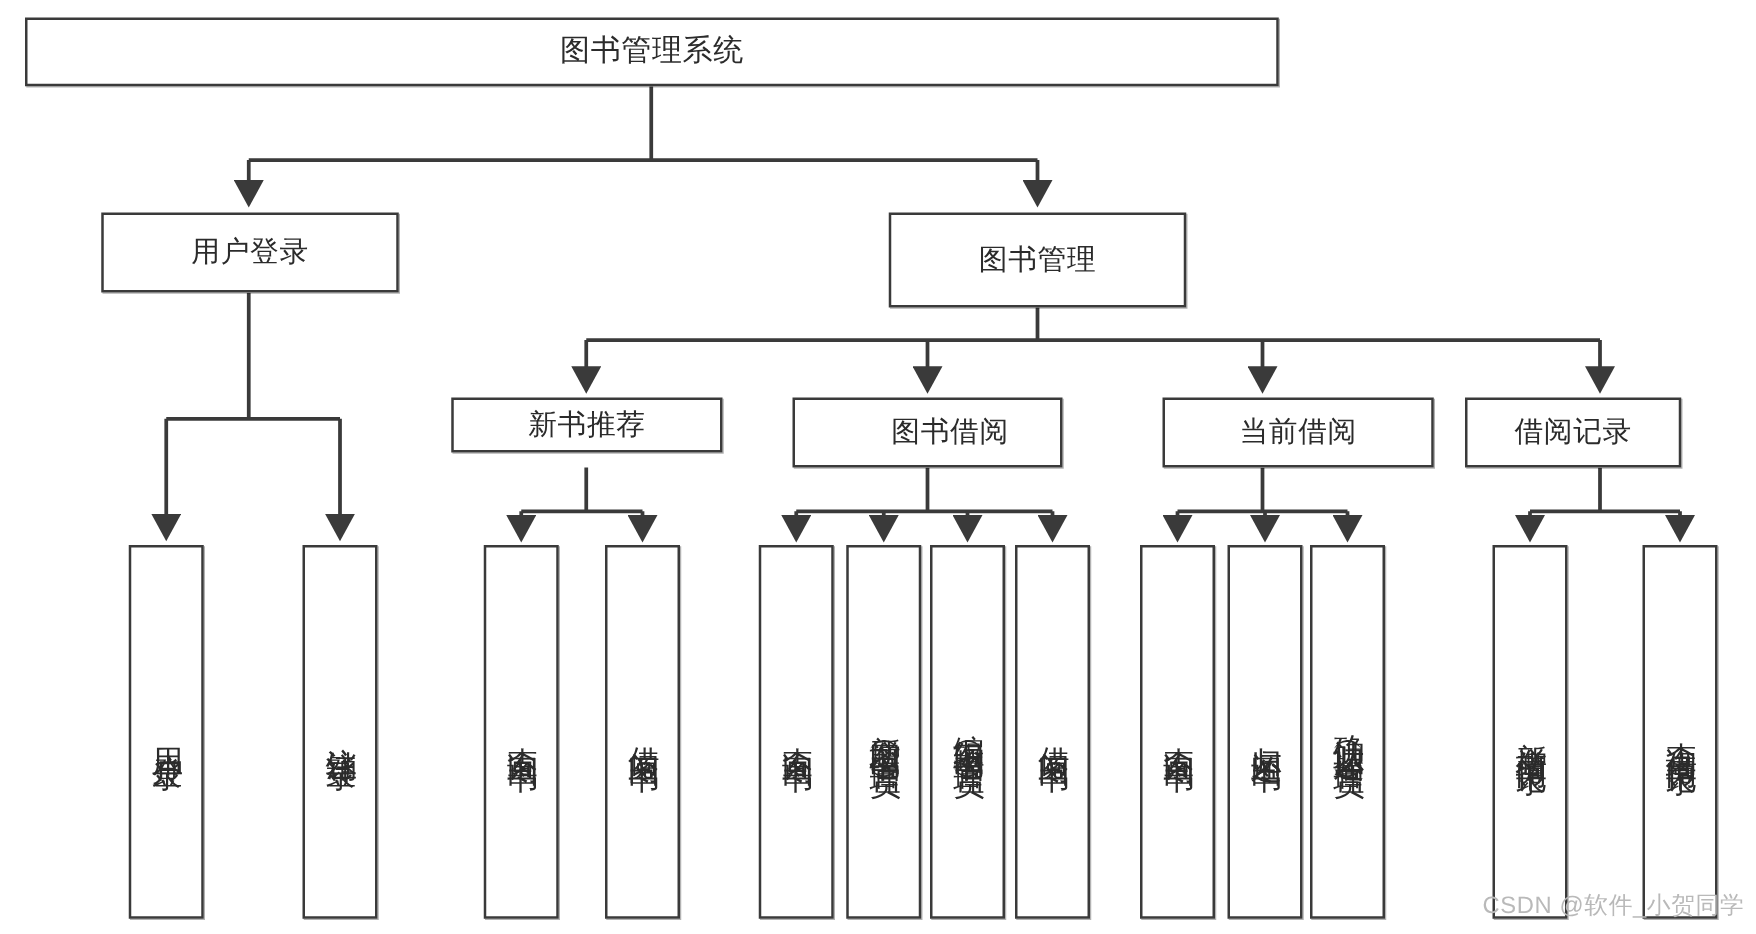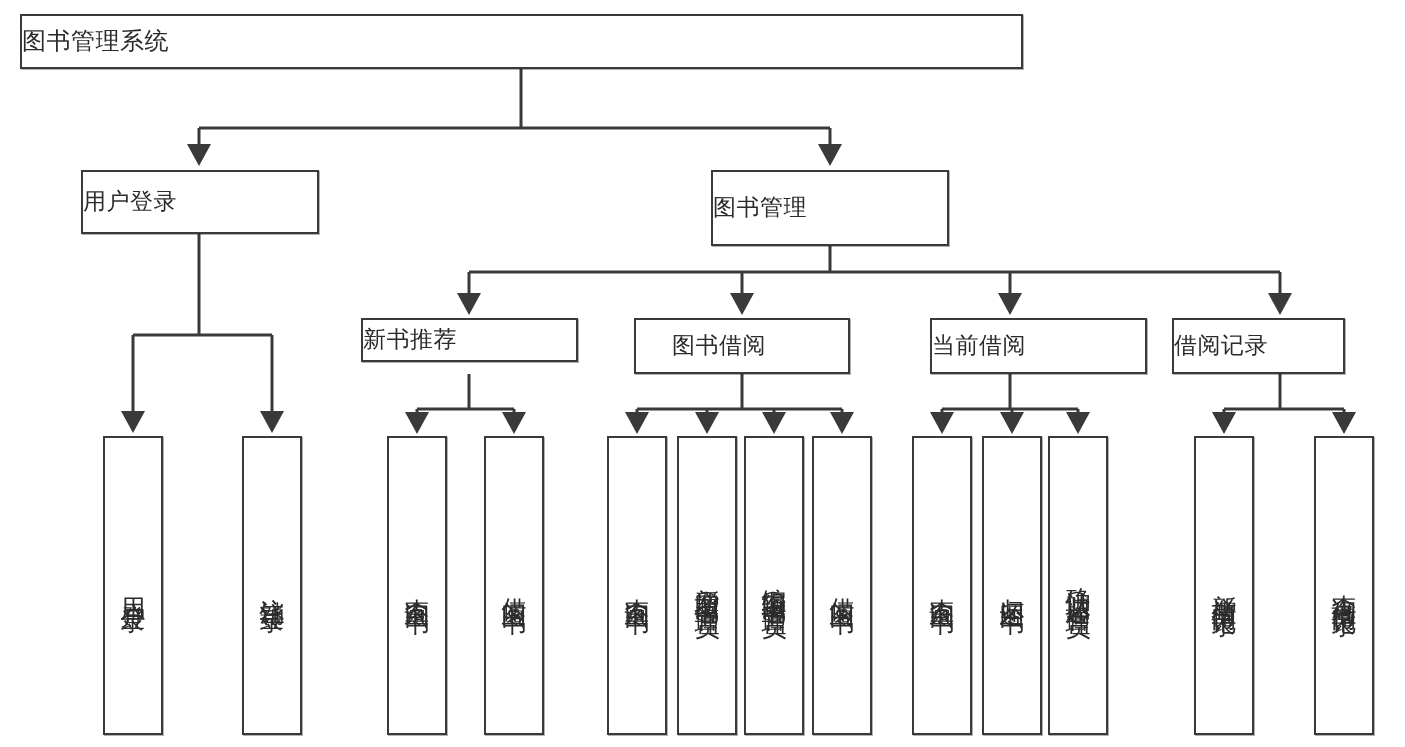--- a/index.html
+++ b/index.html
@@ -14,21 +14,21 @@
   svg.edges{position:absolute;left:0;top:0;width:1405px;height:747px;pointer-events:none;}
 
   .node{
     position:absolute;
     box-sizing:border-box;
     background:#ffffff;
     border:2px solid #3a3a3a;
     box-shadow:1px 1px 0 rgba(0,0,0,0.30);
     display:flex;
     align-items:center;
-    justify-content:flex-start;
+    justify-content:center;
     color:#2b2b2b;
   }
   .node .lbl{
     display:block;
     text-align:center;
     line-height:1.12;
     letter-spacing:0.5px;
     white-space:pre-wrap;
   }
   
@@ -168,13 +168,14 @@
   <div class="node v" style="left:1048px;top:436px;width:60px;height:299px;">
     <span class="lbl">确认归还（管理员）</span>
   </div>
   <div class="node v" style="left:1194px;top:436px;width:60px;height:299px;">
     <span class="lbl">新增借阅记录</span>
   </div>
   <div class="node v" style="left:1314px;top:436px;width:60px;height:299px;">
     <span class="lbl">查询借阅记录</span>
   </div>
 
+  <div class="watermark">CSDN @软件_小贺同学</div>
 </div>
 
 </body></html>

